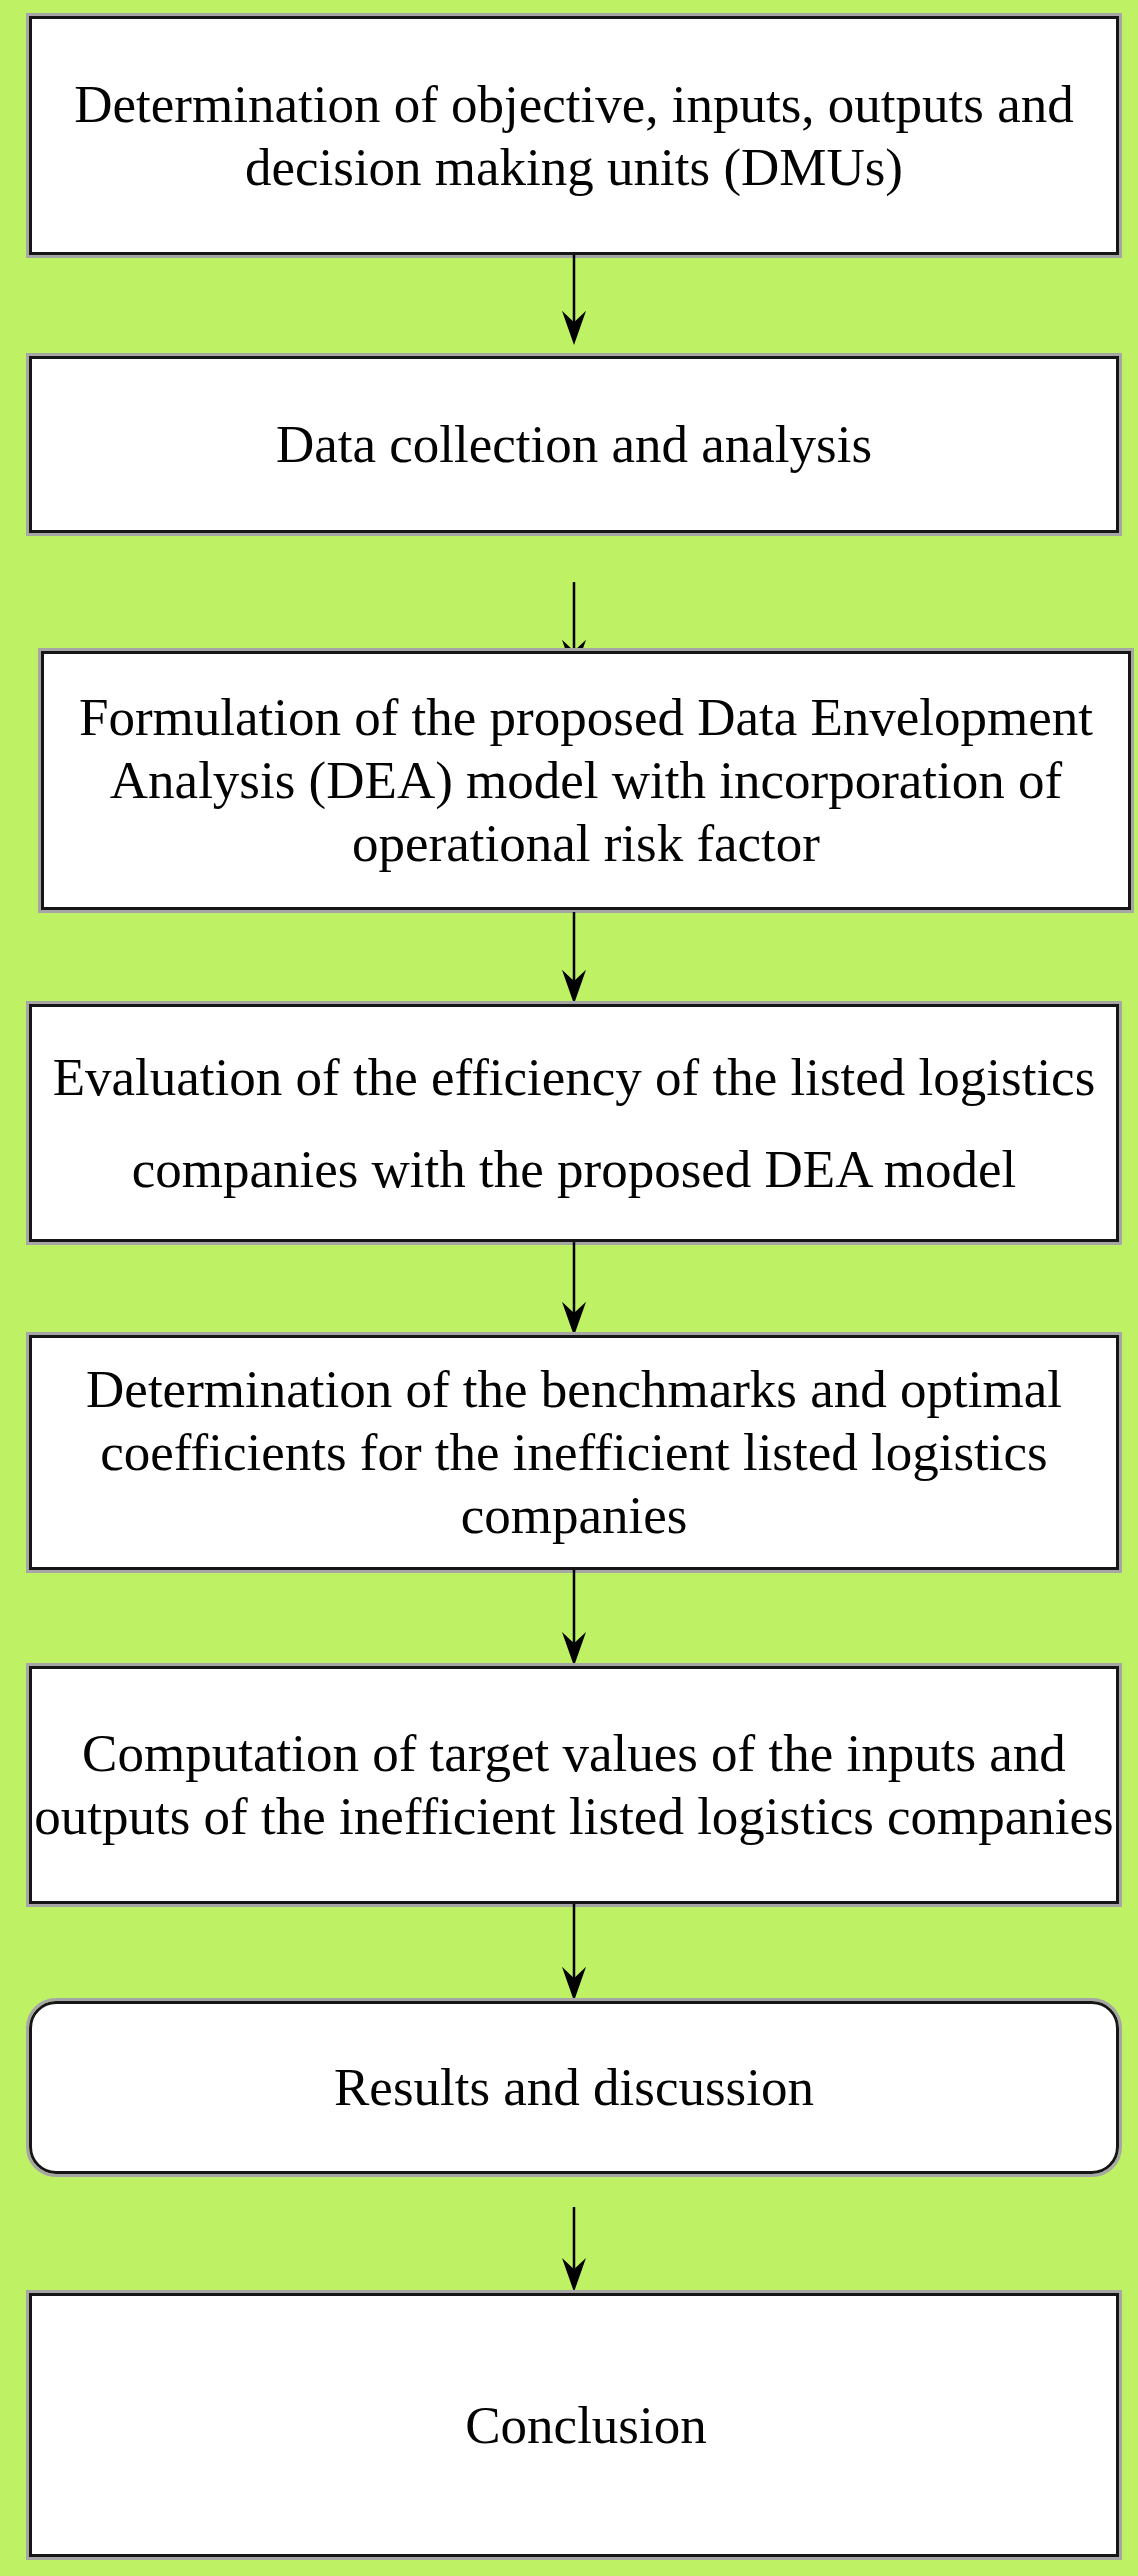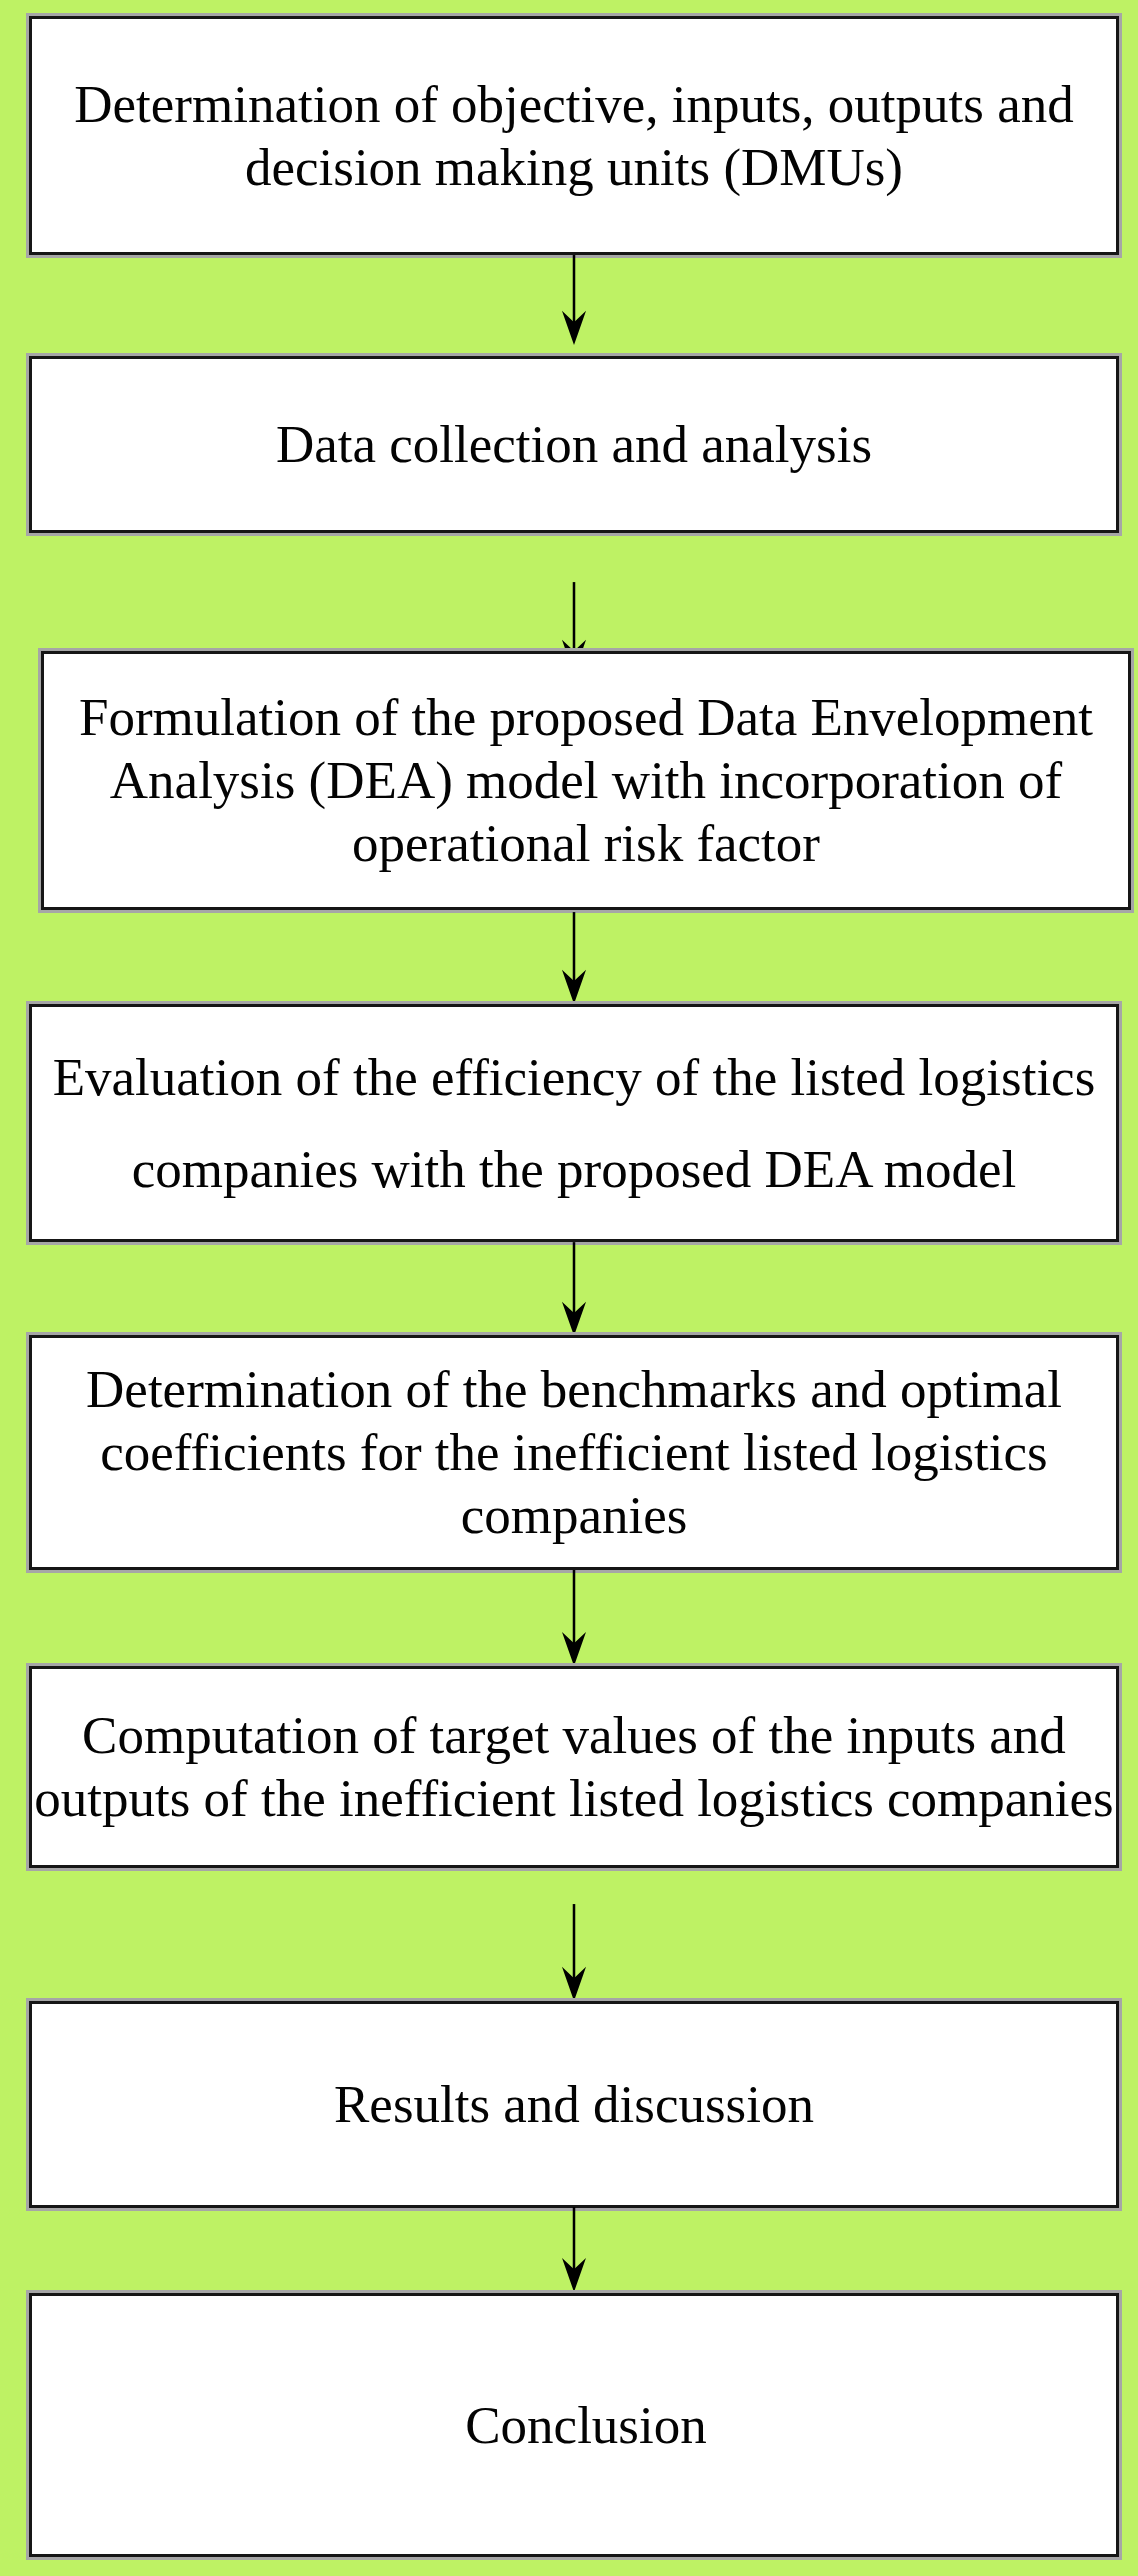--- a/index.html
+++ b/index.html
@@ -91,31 +91,31 @@
     <span class="line">Determination of the benchmarks and optimal</span>
     <span class="line">coefficients for the inefficient listed logistics</span>
     <span class="line">companies</span>
   </div>
 
   <svg class="arrow" style="top:1570px;" width="38" height="96" viewBox="0 0 60 152">
     <line x1="30" y1="0" x2="30" y2="138" stroke="#000000" stroke-width="4"></line>
     <polygon points="30,152 11,98 30,116 49,98" fill="#000000"></polygon>
   </svg>
 
-  <div class="flow-box" style="top:1666px;height:202px;">
+  <div class="flow-box" style="top:1666px;height:238px;">
     <span class="line">Computation of target values of the inputs and</span>
     <span class="line">outputs of the inefficient listed logistics companies</span>
   </div>
 
   <svg class="arrow" style="top:1904px;" width="38" height="97" viewBox="0 0 60 153">
     <line x1="30" y1="0" x2="30" y2="139" stroke="#000000" stroke-width="4"></line>
     <polygon points="30,153 11,99 30,117 49,99" fill="#000000"></polygon>
   </svg>
 
-  <div class="flow-box" style="top:2001px;height:207px;">
+  <div class="flow-box" style="top:2001px;height:173px;border-radius:27px;">
     <span class="line">Results and discussion</span>
   </div>
 
   <svg class="arrow" style="top:2207px;" width="38" height="85" viewBox="0 0 60 135">
     <line x1="30" y1="0" x2="30" y2="121" stroke="#000000" stroke-width="4"></line>
     <polygon points="30,135 11,81 30,99 49,81" fill="#000000"></polygon>
   </svg>
 
   <div class="flow-box" style="top:2293px;height:264px;padding-left:24px;">
     <span class="line">Conclusion</span>

